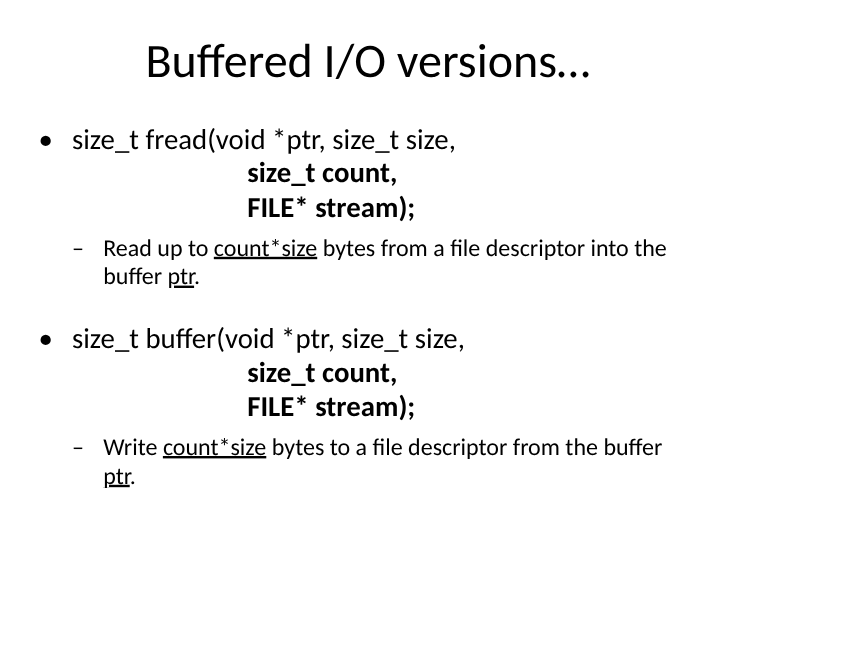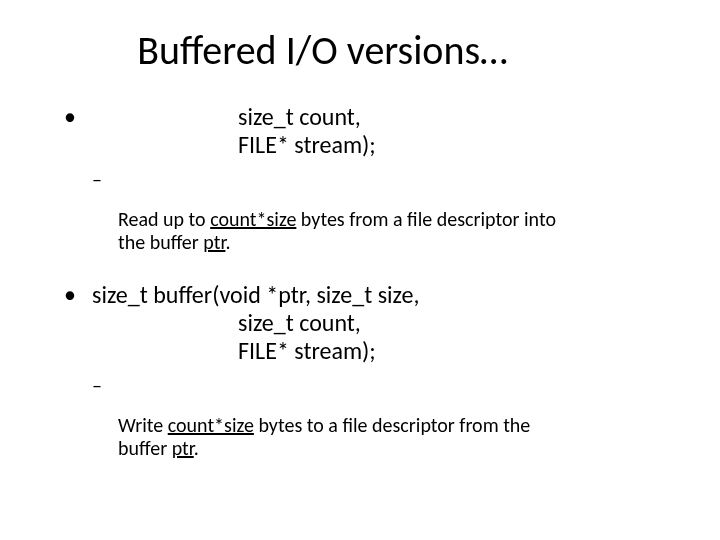--- a/index.html
+++ b/index.html
@@ -8,21 +8,21 @@
     width: 720px;
     height: 540px;
     background: #fff;
     font-family: Calibri, "Segoe UI", Arial, sans-serif;
     color: #000;
   }
   .slide {
     width: 621px;
     height: 540px;
     box-sizing: border-box;
-    padding: 18px 40px 0 64px;
+    padding: 18px 40px 0 32px;
   }
   .title {
     text-align: center;
     font-size: 40px;
     font-weight: 400;
     margin: 8px 0 28px 0;
     letter-spacing: 0px;
   }
   .body {
     font-size: 24px;
@@ -35,49 +35,50 @@
   .b1 .dot {
     width: 28px;
     flex: none;
     text-align: left;
   }
   .b1 .txt {
     flex: 1;
   }
   .hang {
     padding-left: 146px; 
+    font-weight: bold;
   }
   .b2 {
     display: flex;
     font-size: 20px;
     margin: 8px 0 0 28px;
   }
   .b2 .dash {
     width: 26px;
     flex: none;
   }
   .b2 .txt {
     flex: 1;
-    margin-top: 40px;
   }
   .u { text-decoration: underline; }
   .gap { height: 26px; }
 </style>
 </head>
 <body>
 
 <div class="slide">
 
   <div class="title">Buffered I/O versions…</div>
 
   <div class="body">
 
     <div class="b1">
       <div class="dot">•</div>
       <div class="txt">
+        <div>size_t fread(void *ptr, size_t size,</div>
         <div class="hang">size_t count,</div>
         <div class="hang">FILE* stream);</div>
       </div>
     </div>
     <div class="b2">
       <div class="dash">–</div>
       <div class="txt">
         <span>Read up to </span><span class="u">count*size</span><span> bytes from a file descriptor into the buffer </span><span class="u">ptr</span><span>.</span>
       </div>
     </div>

